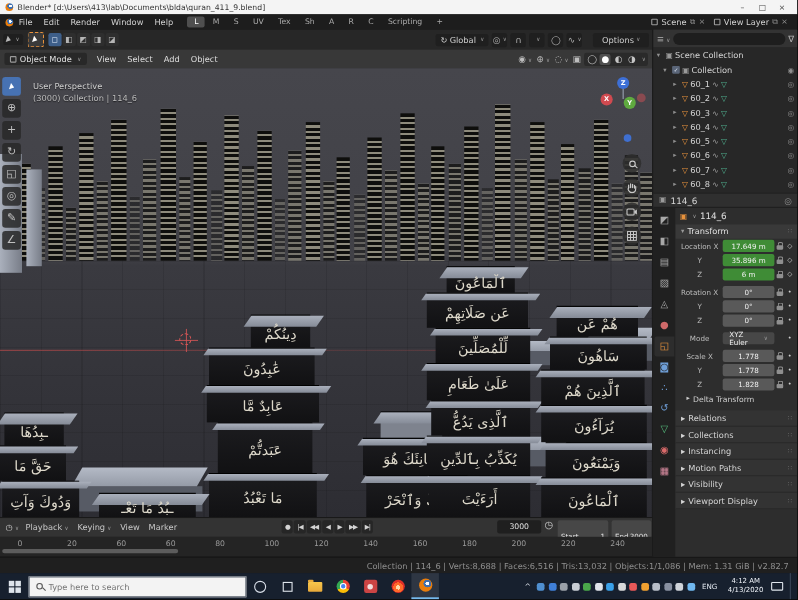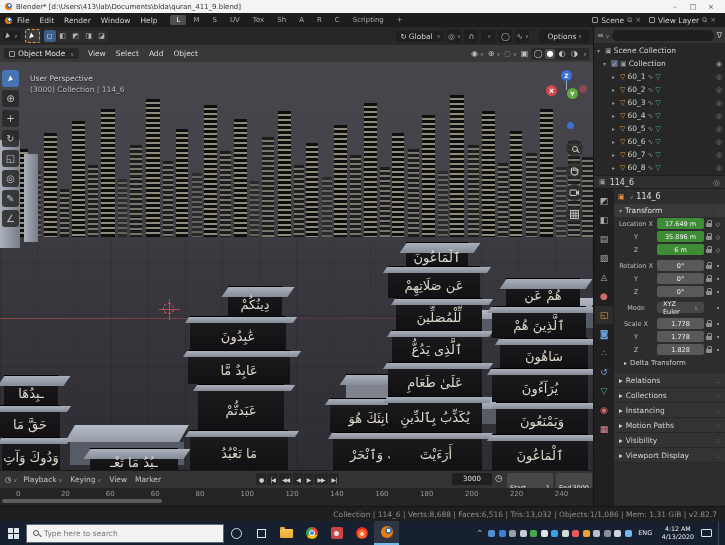--- a/index.html
+++ b/index.html
@@ -371,49 +371,49 @@
             <span class="ttext">ٱلْمَاعُونَ</span>
           </div>
           <div class="tbox" style="width: 92px; height: 32px; margin-left: 0px;">
             <div class="ttop"></div>
             <span class="ttext">عَن صَلَاتِهِمْ</span>
           </div>
           <div class="tbox" style="width: 86px; height: 32px; margin-left: 8px;">
             <div class="ttop"></div>
             <span class="ttext">لِّلْمُصَلِّينَ</span>
           </div>
+          <div class="tbox" style="width: 94px; height: 34px; margin-left: 0px;">
+            <div class="ttop"></div>
+            <span class="ttext">عَلَىٰ طَعَامِ</span>
+          </div>
           <div class="tbox" style="width: 90px; height: 32px; margin-left: 4px;">
             <div class="ttop"></div>
             <span class="ttext">ٱلَّذِى يَدُعُّ</span>
-          </div>
-          <div class="tbox" style="width: 94px; height: 34px; margin-left: 0px;">
-            <div class="ttop"></div>
-            <span class="ttext">عَلَىٰ طَعَامِ</span>
           </div>
           <div class="tbox" style="width: 94px; height: 36px; margin-left: 0px;">
             <div class="ttop"></div>
             <span class="ttext">يُكَذِّبُ بِٱلدِّينِ</span>
           </div>
           <div class="tbox" style="width: 92px; height: 38px; margin-left: 2px;">
             <div class="ttop"></div>
             <span class="ttext">أَرَءَيْتَ</span>
           </div>
         </div>
         <div class="tower" style="left: 492px;">
           <div class="tbox" style="width: 74px; height: 28px; margin-left: 14px;">
             <div class="ttop big"></div>
             <span class="ttext">هُمْ عَن</span>
           </div>
+          <div class="tbox" style="width: 88px; height: 30px; margin-left: 8px;">
+            <div class="ttop"></div>
+            <span class="ttext">سَاهُونَ</span>
+          </div>
           <div class="tbox" style="width: 94px; height: 32px; margin-left: 0px;">
             <div class="ttop"></div>
             <span class="ttext">ٱلَّذِينَ هُمْ</span>
-          </div>
-          <div class="tbox" style="width: 88px; height: 30px; margin-left: 8px;">
-            <div class="ttop"></div>
-            <span class="ttext">سَاهُونَ</span>
           </div>
           <div class="tbox" style="width: 96px; height: 34px; margin-left: 0px;">
             <div class="ttop"></div>
             <span class="ttext">يُرَآءُونَ</span>
           </div>
           <div class="tbox" style="width: 92px; height: 32px; margin-left: 4px;">
             <div class="ttop"></div>
             <span class="ttext">وَيَمْنَعُونَ</span>
           </div>
           <div class="tbox" style="width: 96px; height: 36px; margin-left: 0px;">
@@ -423,21 +423,21 @@
         </div>
         <div class="tower" style="left: 0px;">
           <div class="tbox" style="width: 54px; height: 30px; margin-left: 4px;">
             <div class="ttop big"></div>
             <span class="ttext">ـبِدُهَا</span>
           </div>
           <div class="tbox" style="width: 60px; height: 32px; margin-left: 0px;">
             <div class="ttop"></div>
             <span class="ttext">حَقَّ مَا</span>
           </div>
-          <div class="tbox" style="width: 58px; height: 33px; margin-left: 2px;">
+          <div class="tbox" style="width: 70px; height: 33px; margin-left: 2px;">
             <div class="ttop"></div>
             <span class="ttext">وَدُوكَ وَآتِ</span>
           </div>
         </div>
         <div class="tower" style="left: 90px;">
           <div class="tbox" style="width: 88px; height: 22px; margin-left: 0px;">
             <div class="ttop big"></div>
             <span class="ttext">ـبُدُ مَا تَعْـ</span>
           </div>
         </div>

